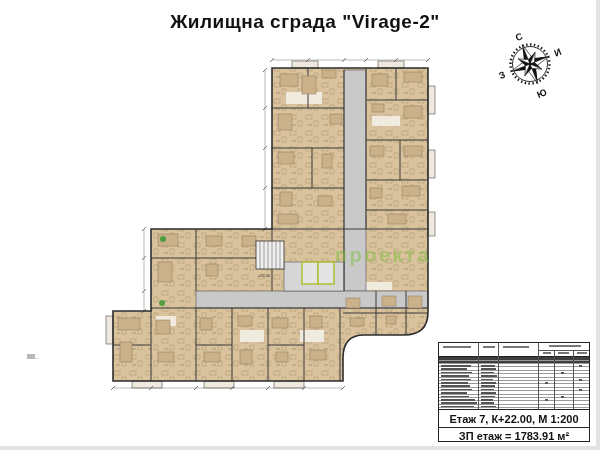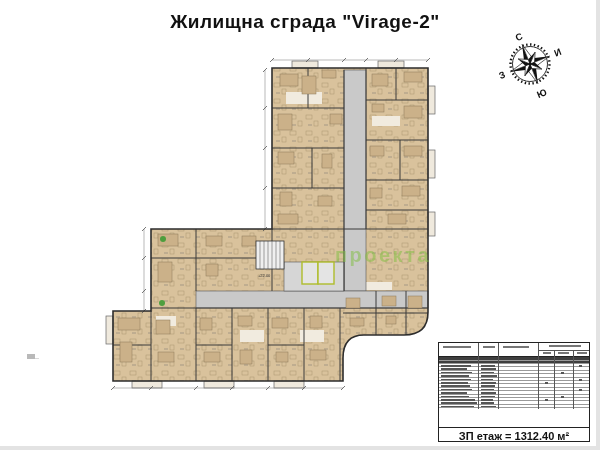--- a/index.html
+++ b/index.html
@@ -295,21 +295,22 @@
         </div>
         <div class="trow" style="height: 3.4px;">
           <div class="bar1" style="width: 36px;"></div>
           <div class="bar2" style="width: 13px;"></div>
         </div>
         <div class="trow" style="height: 3.4px;">
           <div class="bar1" style="width: 33px;"></div>
           <div class="bar2" style="width: 15px;"></div>
         </div>
       </div>
-    <div id="foot2" class="foot">ЗП етаж = 1312.40 м²</div>
+    <div id="foot1" class="foot">Етаж 7, К+22.00, М 1:200</div>
+    <div id="foot2" class="foot">ЗП етаж = 1783.91 м²</div>
   <div class="colline" style="left: 39px; height: 66px;"></div>
       <div class="colline" style="left: 59px; height: 66px;"></div>
       <div class="colline" style="left: 99px; height: 66px;"></div>
       <div class="colline" style="left: 115px; top: 7px; height: 59px;"></div>
       <div class="colline" style="left: 134px; top: 7px; height: 59px;"></div>
     </div>
 
   <div id="smudge"></div>
   <div id="edge-r"></div>
   <div id="edge-b"></div>

